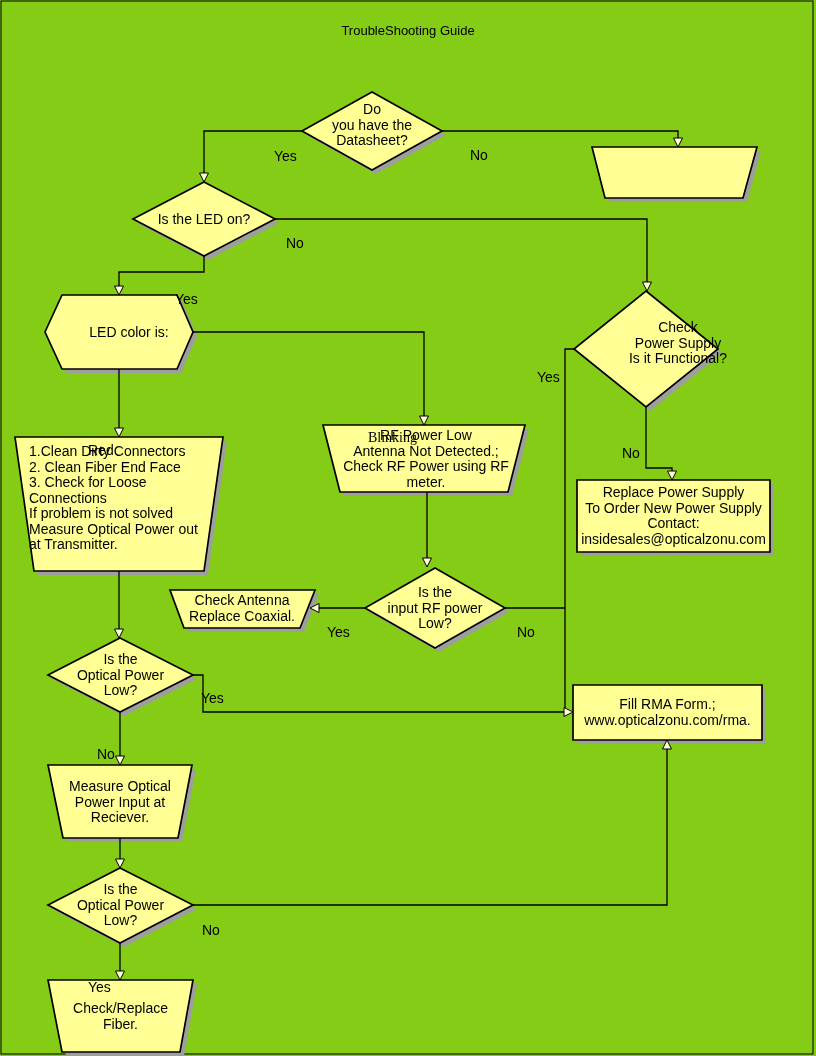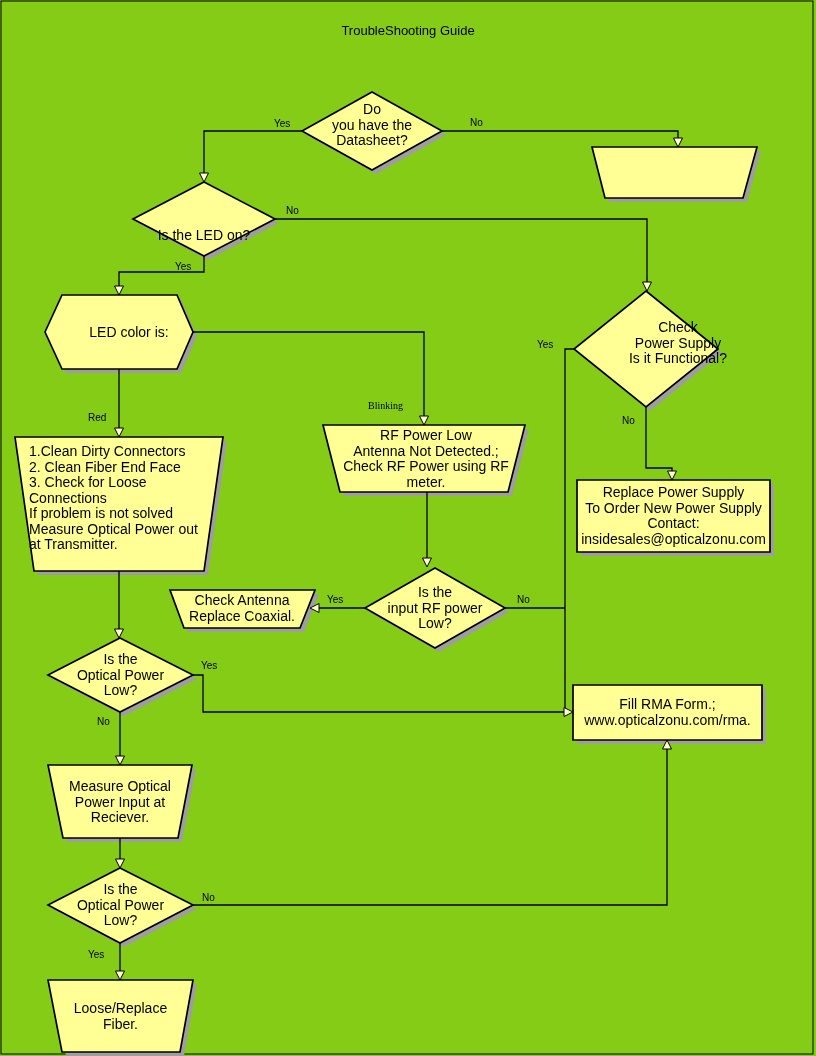--- a/index.html
+++ b/index.html
@@ -12,21 +12,21 @@
   .title {
     position:absolute; left:0; top:23px; width:816px;
     text-align:center; font-size:13px;
   }
   .node-label {
     position:absolute; white-space:pre-line;
     font-size:14px; line-height:15.5px;
   }
   .center { text-align:center; }
   .edge-label {
-    position:absolute; font-size:10px; line-height:14px;
+    position:absolute; font-size:14px; line-height:14px;margin-top:32px;
   }
 </style>
 </head>
 <body>
 
 <div class="page">
 
   <svg width="816" height="1056" viewBox="0 0 816 1056">
 
     <rect x="1" y="1" width="812" height="1053" fill="none" stroke="#000" stroke-width="1"></rect>
@@ -104,21 +104,21 @@
       <polygon class="shape" points="120,868 193,905 120,943 48,905" fill="#FFFF96"></polygon>
       <polygon class="shape" points="48,980 193,980 180,1052 62,1052" fill="#FFFF96"></polygon>
     </g>
   </svg>
 
   <div class="title">TroubleShooting Guide</div>
 
   <div class="node-label center" style="left:302px; top:102px; width:140px;">Do
 you have the
 Datasheet?</div>
-  <div class="node-label center" style="left:133px; top:228px; width:142px;">Is the LED on?</div>
+  <div class="node-label center" style="left:133px; top:212px; width:142px;">Is the LED on?</div>
   <div class="node-label center" style="left:45px; top:325px; width:148px;padding-left:10px;">LED color is:</div>
   <div class="node-label center" style="left:606px; top:320px; width:144px;">Check
 Power Supply
 Is it Functional?</div>
   <div class="node-label" style="left:29px; top:444px; width:192px;">1.Clean Dirty Connectors
 2. Clean Fiber End Face
 3. Check for Loose
 Connections
 If problem is not solved
 Measure Optical Power out
@@ -140,21 +140,21 @@
 Optical Power
 Low?</div>
   <div class="node-label center" style="left:574px; top:697px; width:187px;">Fill RMA Form.;
 www.opticalzonu.com/rma.</div>
   <div class="node-label center" style="left:48px; top:779px; width:144px;">Measure Optical
 Power Input at
 Reciever.</div>
   <div class="node-label center" style="left:48px; top:882px; width:145px;">Is the
 Optical Power
 Low?</div>
-  <div class="node-label center" style="left:48px; top:1001px; width:145px;">Loose/Replace
+  <div class="node-label center" style="left:48px; top:1001px; width:145px;">Check/Replace
 Fiber.</div>
 
   <div class="edge-label" style="left:274px; top:117px;">Yes</div>
   <div class="edge-label" style="left:470px; top:116px;">No</div>
   <div class="edge-label" style="left:286px; top:204px;">No</div>
   <div class="edge-label" style="left:175px; top:260px;">Yes</div>
   <div class="edge-label" style="left:88px; top:411px;">Red</div>
   <div class="edge-label" style="left:368px; top:399px;font-family:Liberation Serif, serif;">Blinking</div>
   <div class="edge-label" style="left:537px; top:338px;">Yes</div>
   <div class="edge-label" style="left:622px; top:414px;">No</div>

